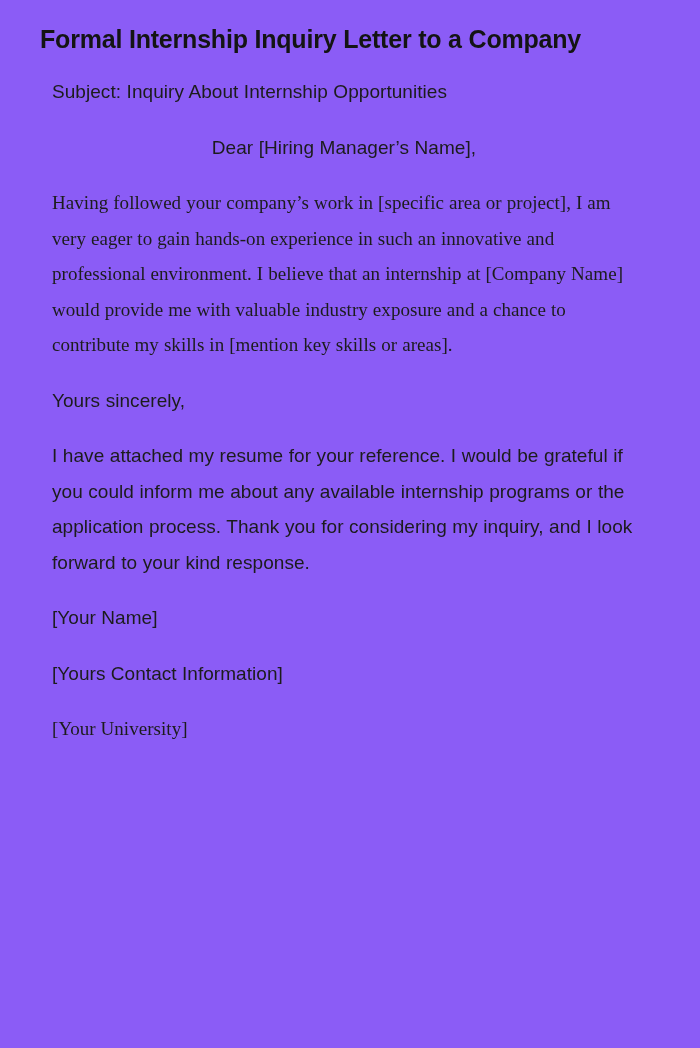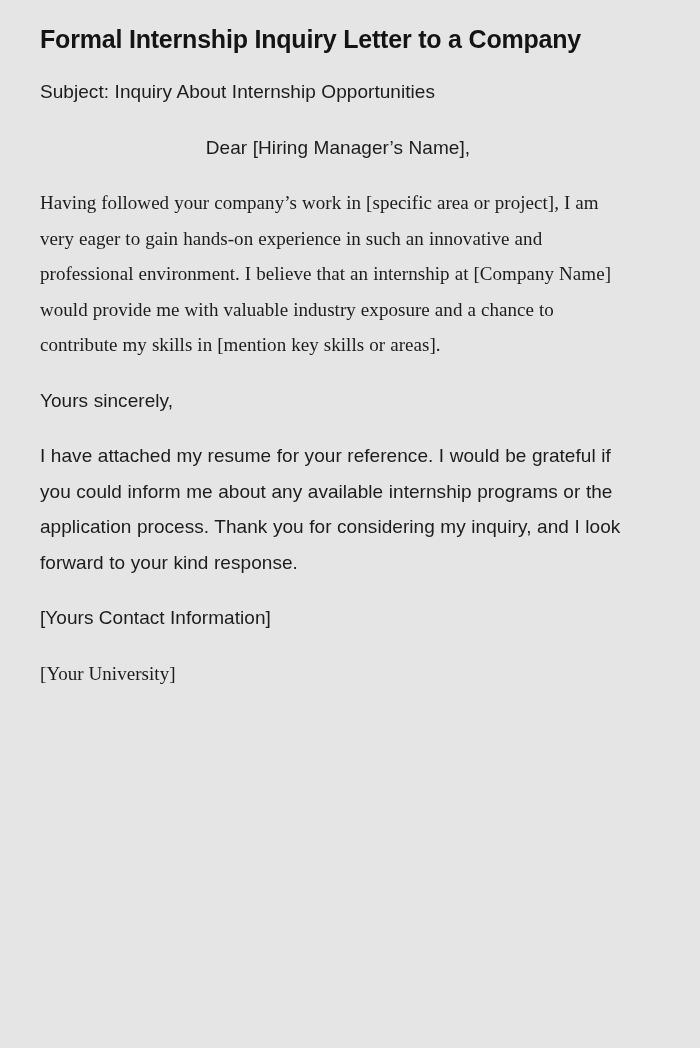--- a/index.html
+++ b/index.html
@@ -11,21 +11,21 @@
   body {
     width: 700px;
     height: 1048px;
     overflow: hidden;
     font-family: "Liberation Sans", sans-serif;
     -webkit-font-smoothing: antialiased;
   }
   .page {
     width: 700px;
     min-height: 1048px;
-    background: #e5e5e5;
+    background: #8b5cf6;
     box-sizing: border-box;
     padding: 0;
   }
   .article {
     padding: 0 64px 0 40px;
     box-sizing: border-box;
     width: 700px;
   }
   .doc-title {
     font-family: "Liberation Sans", sans-serif;
@@ -33,20 +33,21 @@
     line-height: 30px;
     font-weight: 700;
     color: #141414;
     letter-spacing: -0.2px;
     margin: 0;
     padding-top: 24px;
     padding-bottom: 0;
   }
   .letter-body {
     margin-top: 20px;
+    margin-left: 12px;
   }
   .para {
     font-family: "Liberation Sans", sans-serif;
     font-size: 19px;
     line-height: 35.5px;
     color: #1c1c1c;
     margin: 0 0 20px 0;
     letter-spacing: 0.05px;
     word-spacing: 0.2px;
     text-align: left;
@@ -91,20 +92,21 @@
       <p class="para" style="color: rgb(28, 28, 28); text-align: center;">Dear [Hiring Manager’s Name],</p>
 
 
       <p class="para" style="color: rgb(28, 28, 28); font-family: Liberation Serif, serif;">Having followed your company’s work in [specific area or project], I am very eager to gain hands-on experience in such an innovative and professional environment. I believe that an internship at [Company Name] would provide me with valuable industry exposure and a chance to contribute my skills in [mention key skills or areas].</p>
 
       <p class="para signoff" style="color: rgb(28, 28, 28);">Yours sincerely,</p>
 
       <p class="para" style="color: rgb(28, 28, 28);">I have attached my resume for your reference. I would be grateful if you could inform me about any available internship programs or the application process. Thank you for considering my inquiry, and I look forward to your kind response.</p>
 
       <div class="signature-block">
+        <p class="sig-line" style="color: rgb(28, 28, 28);">[Your Name]</p>
         <p class="sig-line" style="color: rgb(28, 28, 28);">[Yours Contact Information]</p>
         <p class="sig-line" style="color: rgb(28, 28, 28); font-family: Liberation Serif, serif;">[Your University]</p>
       </div>
 
       <div class="tail-space"></div>
 
     </div>
   </article>
 </div>
 

